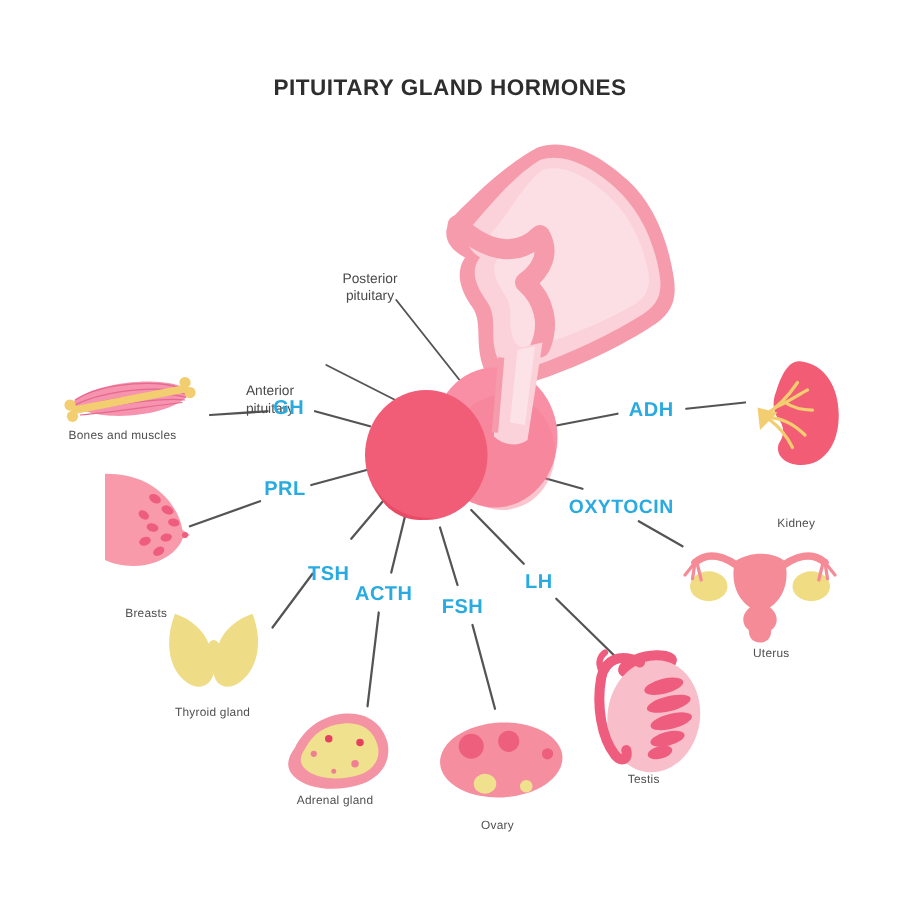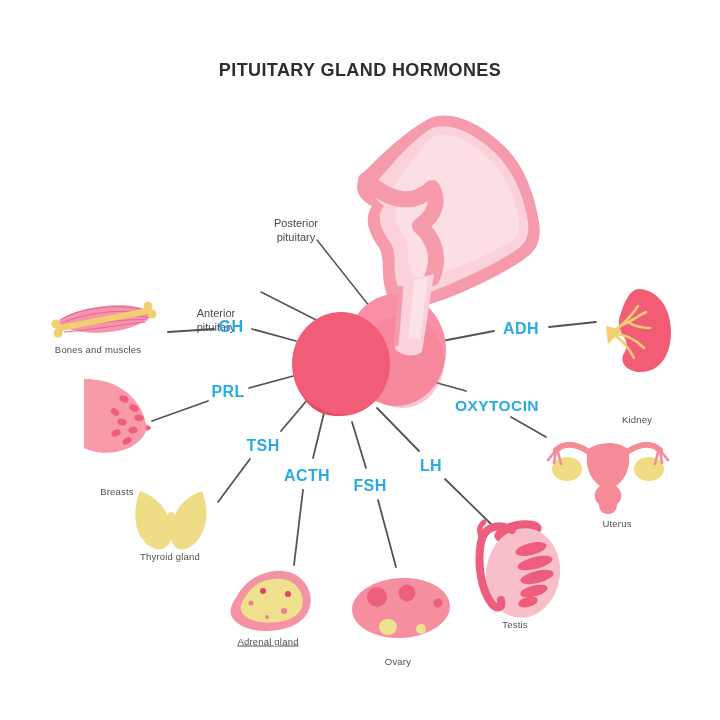--- a/index.html
+++ b/index.html
@@ -194,29 +194,29 @@
         <path d="M628,322 C634,326 642,328 650,328"></path>
       </g>
     </g>
   </svg>
 
   <div class="pointer-label" style="left:296px;top:231px;">Posterior pituitary</div>
   <div class="pointer-label" style="left:216px;top:281px;margin-top:40px;">Anterior pituitary</div>
 
   <div class="hormone" style="left:231px;top:327px;">GH</div>
   <div class="hormone" style="left:228px;top:392px;">PRL</div>
-  <div class="hormone" style="left:263px;top:446px;">TSH</div>
+  <div class="hormone" style="left:263px;top:460px;">TSH</div>
   <div class="hormone" style="left:307px;top:476px;">ACTH</div>
   <div class="hormone" style="left:370px;top:486px;">FSH</div>
   <div class="hormone" style="left:431px;top:466px;">LH</div>
   <div class="hormone" style="left:497px;top:406px;font-size:15.5px;">OXYTOCIN</div>
   <div class="hormone" style="left:521px;top:329px;">ADH</div>
 
   <div class="caption" style="left:98px;top:349px;">Bones and muscles</div>
   <div class="caption" style="left:117px;top:467px;margin-top:24px;">Breasts</div>
-  <div class="caption" style="left:170px;top:556px;text-align:center;">Thyroid gland</div>
-  <div class="caption" style="left:268px;top:641px;text-decoration:underline;">Adrenal gland</div>
+  <div class="caption" style="left:170px;top:570px;text-align:center;">Thyroid gland</div>
+  <div class="caption" style="left:268px;top:641px;">Adrenal gland</div>
   <div class="caption" style="left:398px;top:661px;">Ovary</div>
   <div class="caption" style="left:515px;top:624px;">Testis</div>
   <div class="caption" style="left:606px;top:523px;margin-left:11px;">Uterus</div>
   <div class="caption" style="left:637px;top:383px;margin-top:36px;">Kidney</div>
 
 </div>
 
 </body></html>

